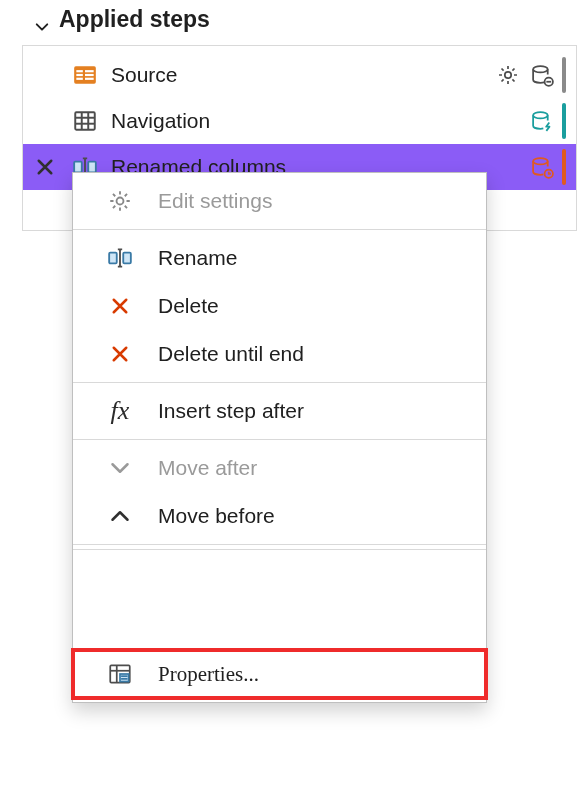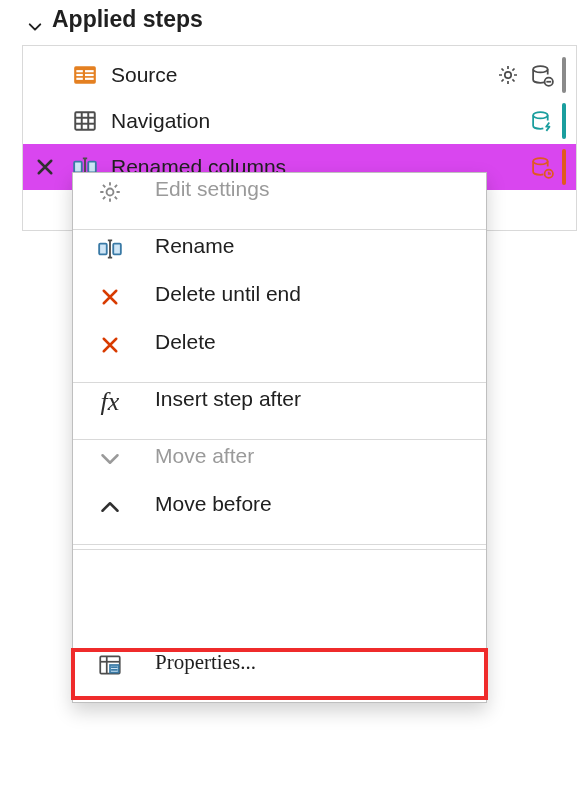--- a/index.html
+++ b/index.html
@@ -6,21 +6,21 @@
     body {
       font-family: "Segoe UI", -apple-system, sans-serif;
       font-size: 20px;
       color: #202020;
       background: #fff;
       width: 581px;
     }
     .panel-header {
       display: flex;
       align-items: center;
-      padding: 6px 8px 6px 28px;
+      padding: 6px 8px 6px 35px;
       gap: 10px;
       font-weight: 600;
       font-size: 23px;
       cursor: pointer;
     }
     .caret {
       width: 14px;
       height: 14px;
       flex-shrink: 0;
     }
@@ -33,21 +33,21 @@
     }
     .step-row {
       display: flex;
       align-items: center;
       height: 46px;
       padding: 0 10px 0 48px;
       gap: 12px;
       position: relative;
     }
     .step-row.selected {
-      background: #d946ef;
+      background: #8b5cf6;
     }
     .step-icon {
       width: 28px;
       height: 28px;
       flex-shrink: 0;
       display: flex;
       align-items: center;
       justify-content: center;
     }
     .step-label {
@@ -87,23 +87,24 @@
       left: 72px;
       top: 172px;
       width: 415px;
       background: #fff;
       border: 1px solid #bfbfbf;
       box-shadow: 0 8px 18px rgba(0,0,0,0.18);
       padding: 4px 0;
     }
     .ctx-item {
       display: flex;
+      align-items: center;
       height: 48px;
-      padding: 0 22px;
-      gap: 30px;
+      padding: 0 32px;
+      gap: 23px;
       font-size: 21px;
       cursor: pointer;
     }
     .ctx-item.disabled {
       color: #9a9a9a;
       cursor: default;
     }
     .ctx-icon {
       width: 30px;
       height: 30px;
@@ -243,29 +244,29 @@
       </svg>
     </span>
     <span>Rename</span>
   </div>
   <div class="ctx-item">
     <span class="ctx-icon">
       <svg viewBox="0 0 16 16" width="20" height="20">
           <path d="M3 3 L13 13 M13 3 L3 13" stroke="#d83b01" stroke-width="2" stroke-linecap="round"></path>
         </svg>
     </span>
+    <span>Delete</span>
+  </div>
+  <div class="ctx-item">
+    <span class="ctx-icon">
+      <svg viewBox="0 0 16 16" width="20" height="20">
+          <path d="M3 3 L13 13 M13 3 L3 13" stroke="#d83b01" stroke-width="2" stroke-linecap="round"></path>
+        </svg>
+    </span>
     <span>Delete until end</span>
-  </div>
-  <div class="ctx-item">
-    <span class="ctx-icon">
-      <svg viewBox="0 0 16 16" width="20" height="20">
-          <path d="M3 3 L13 13 M13 3 L3 13" stroke="#d83b01" stroke-width="2" stroke-linecap="round"></path>
-        </svg>
-    </span>
-    <span>Delete</span>
   </div>
   <div class="sep"></div>
   <div class="ctx-item">
     <span class="ctx-icon" style="font-style:italic;font-family:Georgia,serif;font-size:26px;color:#2b2b2b">fx</span>
     <span>Insert step after</span>
   </div>
   <div class="sep"></div>
   <div class="ctx-item disabled">
     <span class="ctx-icon">
       <svg viewBox="0 0 16 16" width="20" height="20">

